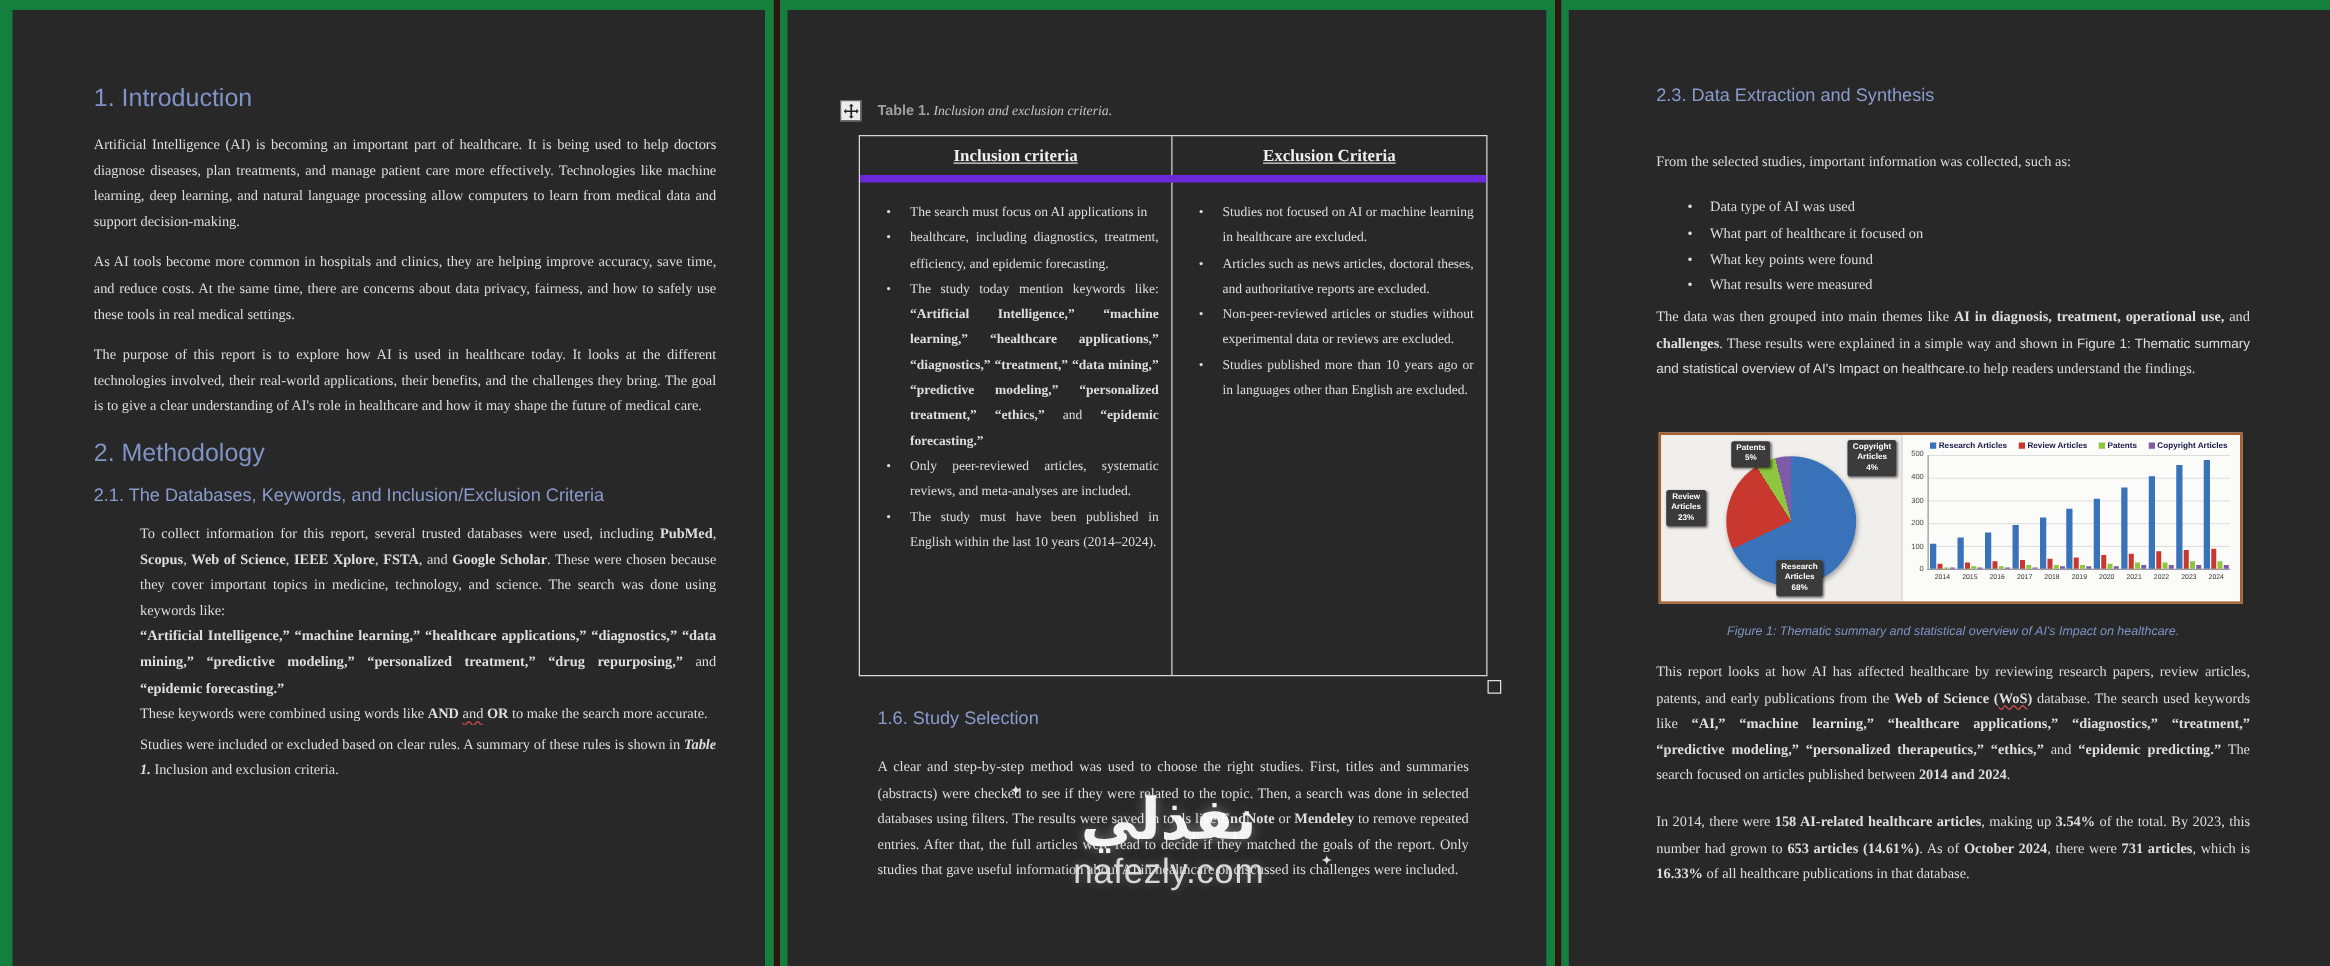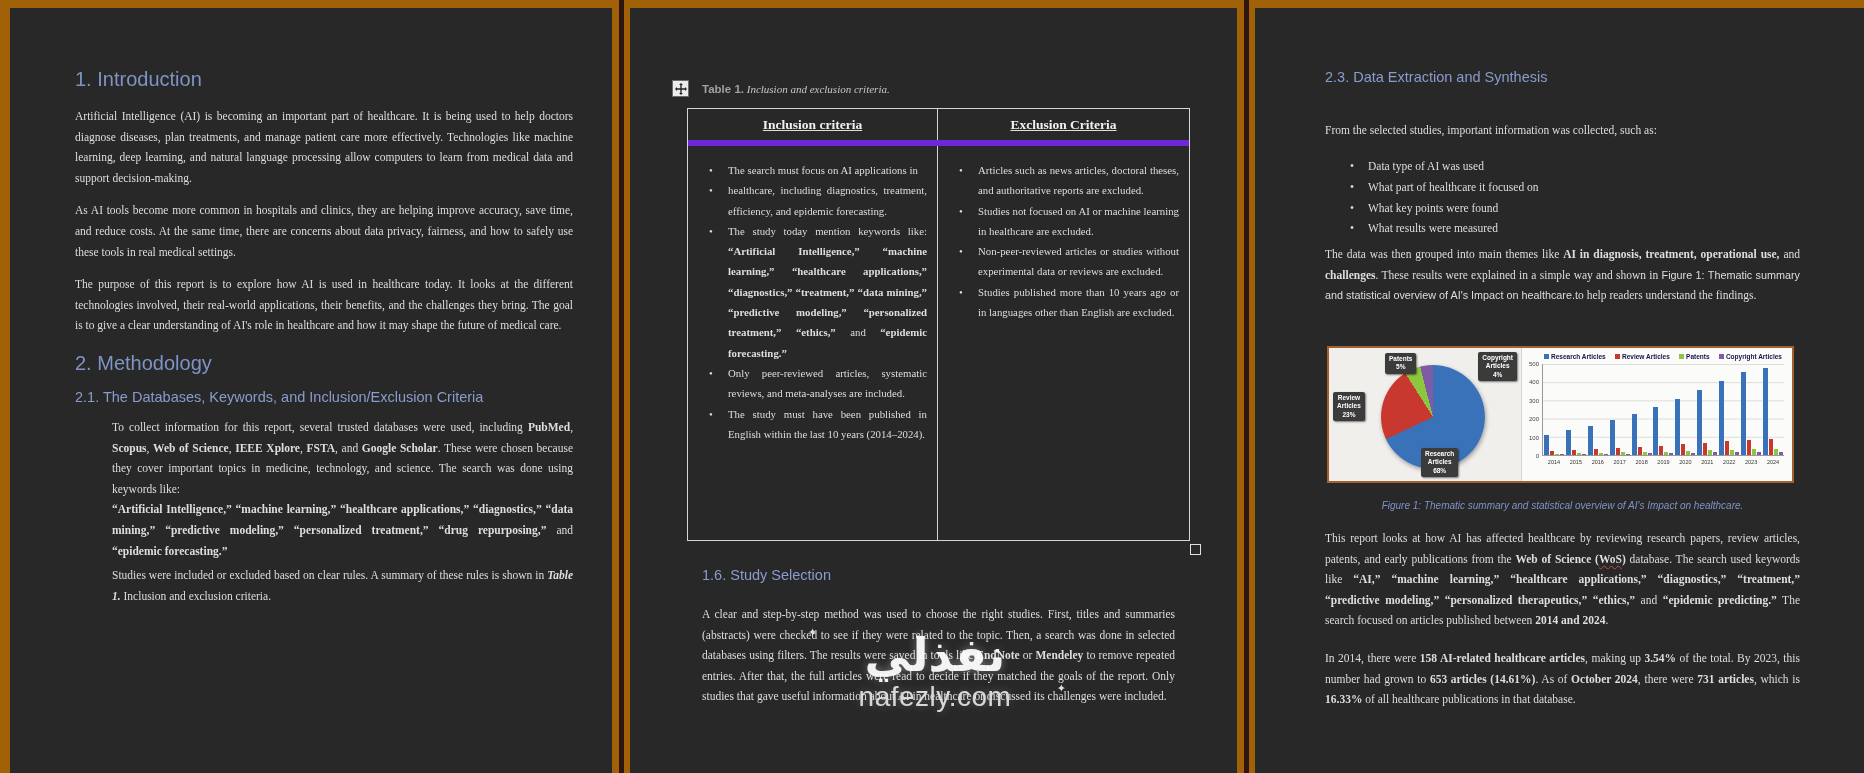--- a/index.html
+++ b/index.html
@@ -1,19 +1,19 @@
 <!DOCTYPE html>
 <html><head>
 <meta charset="utf-8">
 <style>
   html,body{margin:0;padding:0;background:#070707;width:1864px;height:773px;overflow:hidden;}
   *{box-sizing:border-box;}
   body{font-family:"Liberation Serif",serif;color:#dedede;}
 
-  .canvas{position:absolute;inset:0;background:#a16207;}
+  .canvas{position:absolute;inset:0;background:#15803d;}
   .page{position:absolute;top:8px;bottom:0;background:#282828;}
   #page1{left:10px;width:602px;}
   #page2{left:630px;width:607px;}
   #page3{left:1255px;width:609px;}
   .gutter-line{position:absolute;top:0;bottom:0;width:5px;background:#2e1510;}
   #gl1{left:619px;} #gl2{left:1244px;}
 
   h1,h2,p,ul,li,figure{margin:0;padding:0;}
   .h1{font-family:"Liberation Sans",sans-serif;font-weight:400;font-size:20px;line-height:26px;color:#7f93c6;}
   .h2{font-family:"Liberation Sans",sans-serif;font-weight:400;font-size:14.5px;line-height:19px;color:#8a9cce;}
@@ -96,20 +96,21 @@
     <div class="p1-content">
       <h1 class="h1">1. Introduction</h1>
       <p class="body-p first-p">Artificial Intelligence (AI) is becoming an important part of healthcare. It is being used to help doctors diagnose diseases, plan treatments, and manage patient care more effectively. Technologies like machine learning, deep learning, and natural language processing allow computers to learn from medical data and support decision-making.</p>
       <p class="body-p">As AI tools become more common in hospitals and clinics, they are helping improve accuracy, save time, and reduce costs. At the same time, there are concerns about data privacy, fairness, and how to safely use these tools in real medical settings.</p>
       <p class="body-p">The purpose of this report is to explore how AI is used in healthcare today. It looks at the different technologies involved, their real-world applications, their benefits, and the challenges they bring. The goal is to give a clear understanding of AI's role in healthcare and how it may shape the future of medical care.</p>
       <h1 class="h1 mt-h1">2. Methodology</h1>
       <h2 class="h2 mt-h2">2.1. The Databases, Keywords, and Inclusion/Exclusion Criteria</h2>
       <div class="indent-block">
         <p class="body-p"><span>To collect information for this report, several trusted databases were used, including </span><span style="font-weight: bold;">PubMed</span><span>, </span><span style="font-weight: bold;">Scopus</span><span>, </span><span style="font-weight: bold;">Web of Science</span><span>, </span><span style="font-weight: bold;">IEEE Xplore</span><span>, </span><span style="font-weight: bold;">FSTA</span><span>, and </span><span style="font-weight: bold;">Google Scholar</span><span>. These were chosen because they cover important topics in medicine, technology, and science. The search was done using keywords like:</span></p>
         <p class="body-p"><span style="font-weight: bold;">“Artificial Intelligence,” “machine learning,” “healthcare applications,” “diagnostics,” “data mining,” “predictive modeling,” “personalized treatment,” “drug repurposing,”</span><span> and </span><span style="font-weight: bold;">“epidemic forecasting.”</span></p>
+        <p class="body-p"><span>These keywords were combined using words like </span><span style="font-weight: bold;">AND</span><span> </span><span class="squiggle">and</span><span> </span><span style="font-weight: bold;">OR</span><span> to make the search more accurate.</span></p>
         <p class="body-p gap-top"><span>Studies were included or excluded based on clear rules. A summary of these rules is shown in </span><span style="font-weight: bold; font-style: italic;">Table 1.</span><span> Inclusion and exclusion criteria.</span></p>
       </div>
     </div>
   </div>
 
   <div class="gutter-line" id="gl1"></div>
 
   <div class="page" id="page2">
     <div class="caption-row">
       <div class="move-handle">
@@ -134,22 +135,22 @@
             <li><span>The search must focus on AI applications in</span></li>
             <li><span>healthcare, including diagnostics, treatment, efficiency, and epidemic forecasting.</span></li>
             <li><span>The study today mention keywords like: </span><span style="font-weight: bold;">“Artificial Intelligence,” “machine learning,” “healthcare applications,” “diagnostics,” “treatment,” “data mining,” “predictive modeling,” “personalized treatment,” “ethics,”</span><span> and </span><span style="font-weight: bold;">“epidemic forecasting.”</span></li>
             <li><span>Only peer-reviewed articles, systematic reviews, and meta-analyses are included.</span></li>
             <li><span>The study must have been published in English within the last 10 years (2014–2024).</span></li>
           </ul>
         </div>
         <div class="col-divider"></div>
         <div class="tbl-col right">
           <ul class="cell-list">
+            <li><span>Studies not focused on AI or machine learning in healthcare are excluded.</span></li>
             <li><span>Articles such as news articles, doctoral theses, and authoritative reports are excluded.</span></li>
-            <li><span>Studies not focused on AI or machine learning in healthcare are excluded.</span></li>
             <li><span>Non-peer-reviewed articles or studies without experimental data or reviews are excluded.</span></li>
             <li><span>Studies published more than 10 years ago or in languages other than English are excluded.</span></li>
           </ul>
         </div>
       </div>
     </div>
     <div class="resize-handle"></div>
 
     <h2 class="h2 p2-h2">1.6. Study Selection</h2>
     <p class="body-p p2-para"><span>A clear and step-by-step method was used to choose the right studies. First, titles and summaries (abstracts) were checked to see if they were related to the topic. Then, a search was done in selected databases using filters. The results were saved in tools like </span><span style="font-weight: bold;">EndNote</span><span> or </span><span style="font-weight: bold;">Mendeley</span><span> to remove repeated entries. After that, the full articles were read to decide if they matched the goals of the report. Only studies that gave useful information about AI in healthcare or discussed its challenges were included.</span></p>

